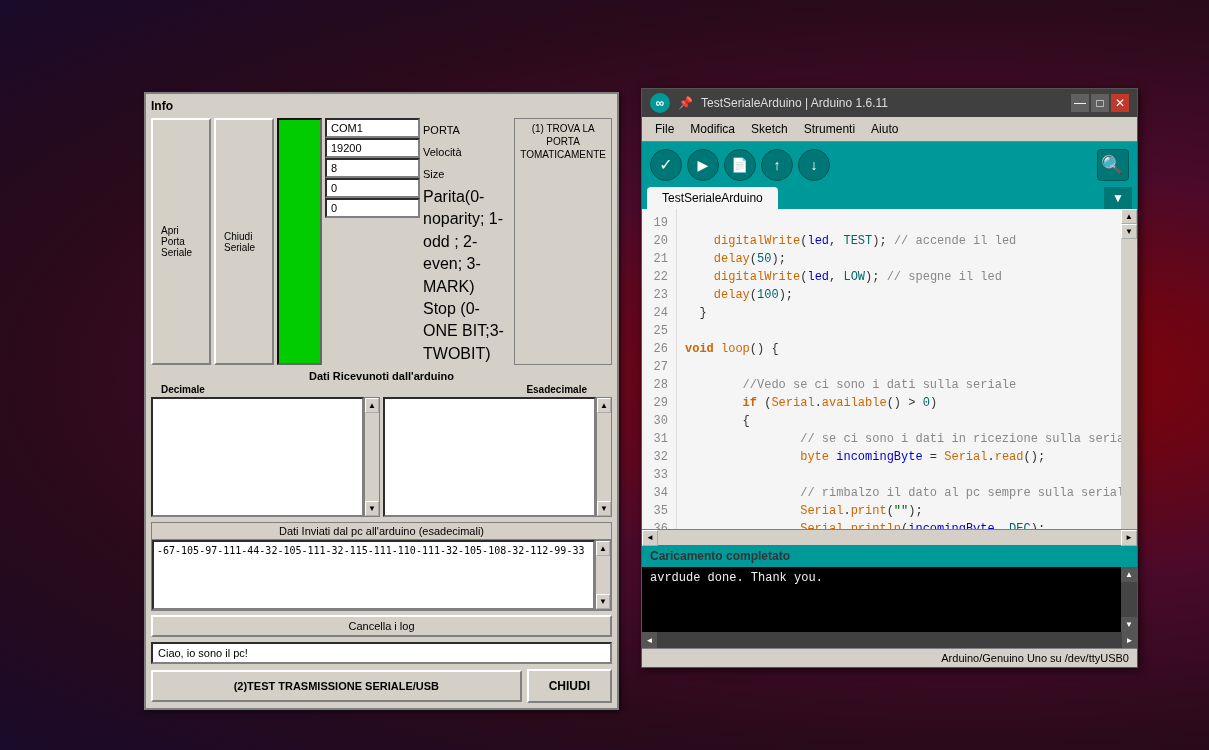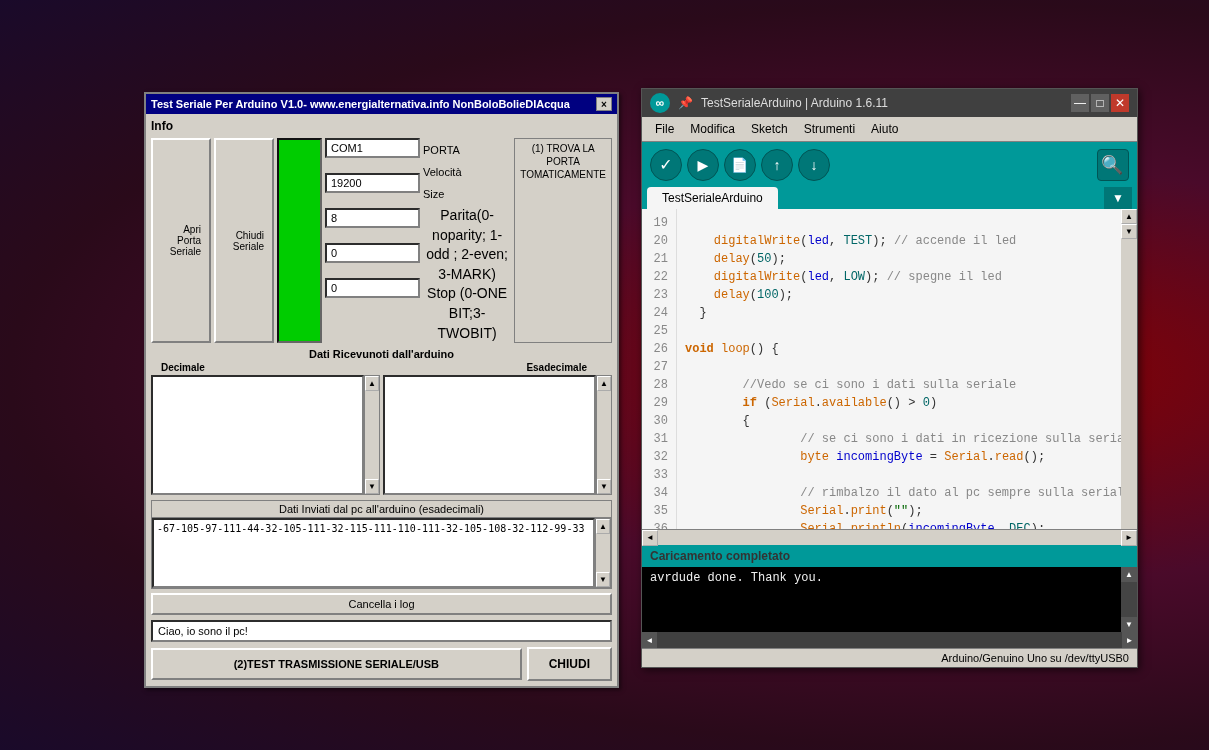--- a/index.html
+++ b/index.html
@@ -79,35 +79,35 @@
       align-items: stretch;
     }
 
     .win-btn {
       background: #d4d0c8;
       border: 2px solid;
       border-color: #ffffff #808080 #808080 #ffffff;
       padding: 4px 8px;
       cursor: pointer;
       font-size: 11px;
-      text-align: right;
+      text-align: left;
       min-width: 60px;
     }
 
     .green-indicator {
       background: #00cc00;
       border: 2px inset #666;
       width: 45px;
       flex-shrink: 0;
     }
 
     .fields-column {
       display: flex;
       flex-direction: column;
-      gap: 15px;
+      gap: 0;
     }
 
     .field-input {
       background: white;
       border: 2px inset #808080;
       padding: 2px 4px;
       font-size: 11px;
       width: 95px;
       height: 20px;
     }
@@ -133,24 +133,23 @@
       padding: 3px 5px;
       font-size: 10px;
       background: #d4d0c8;
       text-align: center;
       line-height: 1.3;
       width: 110px;
     }
 
     
     .parity-section {
-      font-size: 14px;
+      font-size: 16px;
       color: black;
       line-height: 1.4;
-      text-align: center;
     }
 
     .clear-btn {
       display: block;
       width: 100%;
       text-align: center;
       padding: 3px;
       margin-bottom: 5px;
       background: #d4d0c8;
       border: 2px solid;
@@ -512,24 +511,20 @@
       justify-content: space-between;
       margin-bottom: 2px;
     }
   </style>
 </head>
 <body>
 
 <div class="bg"></div>
 
 <div class="left-window">
-  <div class="win-titlebar">
-    <span class="win-title-text">Test Seriale Per Arduino V1.0- www.energialternativa.info NonBoloBolieDIAcqua</span>
-    <button class="win-close-btn">×</button>
-  </div>
 
   <div class="win-body">
     <div class="info-label">Info</div>
 
     <div class="top-section">
 
       <button class="win-btn" style="white-space:pre-line; min-height:60px; font-size:10px;">Apri
 Porta
 Seriale</button>
 

